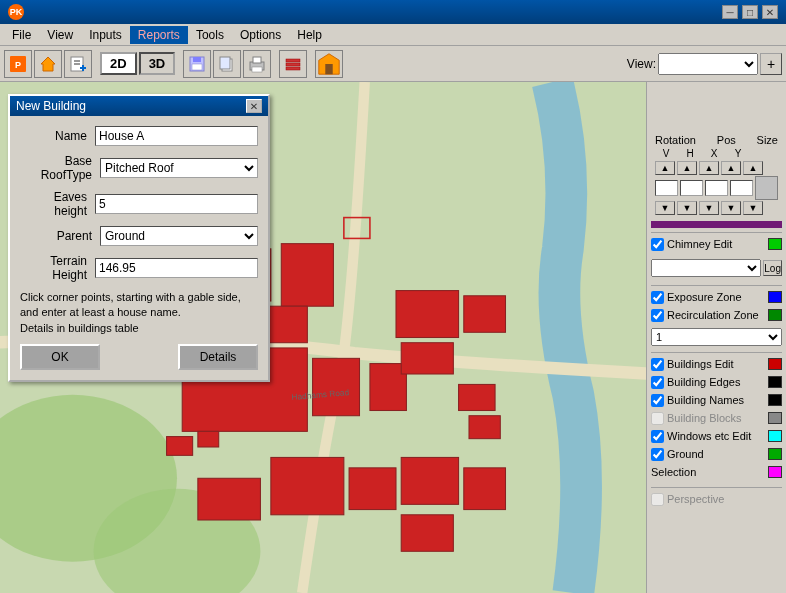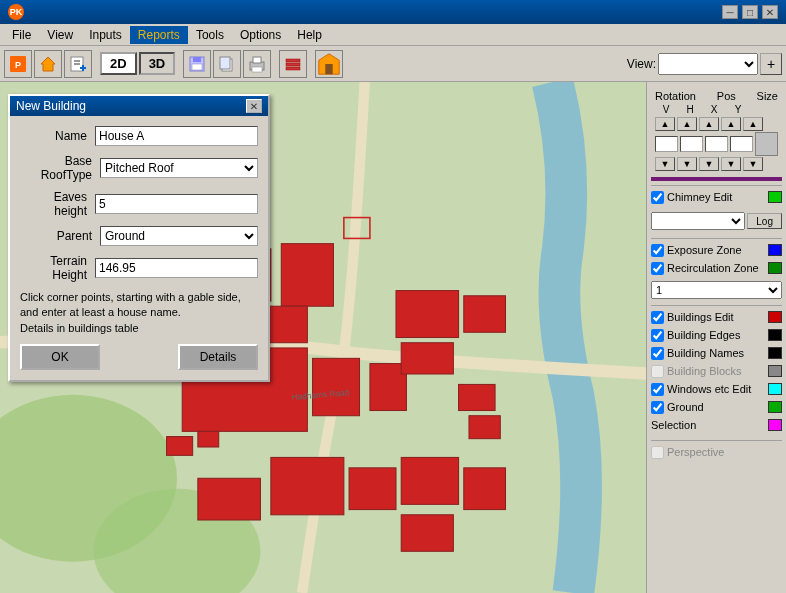--- a/index.html
+++ b/index.html
@@ -23,21 +23,21 @@
     
     #menu-bar {
       background: #d4d0c8;
       height: 22px;
       display: flex;
       align-items: center;
       padding: 0 4px;
       border-bottom: 1px solid #a0a0a0;
     }
     #menu-bar span { padding: 2px 8px; font-size: 12px; cursor: pointer; }
-    #menu-bar .active { background: #0054a6; color: #eab308; }
+    #menu-bar .active { background: #0054a6; color: #fca5a5; }
 
     
     #toolbar {
       background: #d4d0c8;
       height: 36px;
       display: flex;
       align-items: center;
       padding: 2px 4px;
       border-bottom: 1px solid #a0a0a0;
       gap: 2px;
@@ -86,21 +86,22 @@
       display: flex;
       flex-direction: column;
       padding: 4px;
       font-size: 11px;
       overflow-y: auto;
     }
 
     
     #rotation-panel {
       padding: 4px;
-      border-bottom: 4px solid #701a75;
+      border-bottom: 7px solid #701a75;
+      margin-top: 44px;
     }
     .mini-btn { width: 20px; height: 14px; background: #d4d0c8; border: 1px outset #a0a0a0; font-size: 9px; cursor: pointer; display: flex; align-items: center; justify-content: center; }
     .mini-input { width: 24px; height: 16px; border: 1px inset #a0a0a0; font-size: 10px; text-align: center; background: white; }
     .gray-box { width: 24px; height: 24px; background: #c0c0c0; border: 1px solid #808080; }
 
     
     #dialog {
       position: absolute;
       top: 12px;
       left: 8px;
@@ -157,21 +158,21 @@
       align-items: flex-start;
       gap: 3px;
       height: 16px;
       margin: 1px 0;
     }
     .checkbox-row label { font-size: 11px; }
     .checkbox-row .color-box { width: 14px; height: 12px; border: 1px solid #333; margin-left: auto; }
     .checkbox-row .edit-link { font-size: 11px; color: inherit; cursor: pointer; }
 
     .panel-dropdown { width: 100%; height: 18px; font-size: 11px; margin: 2px 0; }
-    .log-btn { font-size: 10px; padding: 0 8px; height: 16px; background: #d4d0c8; border: 1px outset #a0a0a0; cursor: pointer; }
+    .log-btn { font-size: 10px; padding: 0 0; height: 16px; background: #d4d0c8; border: 1px outset #a0a0a0; cursor: pointer; }
     .panel-header-row {
       display: flex;
       justify-content: space-between;
       font-size: 11px;
       margin-bottom: 2px;
     }
 
     .disabled-text { color: #888; }
   </style>
 </head>

